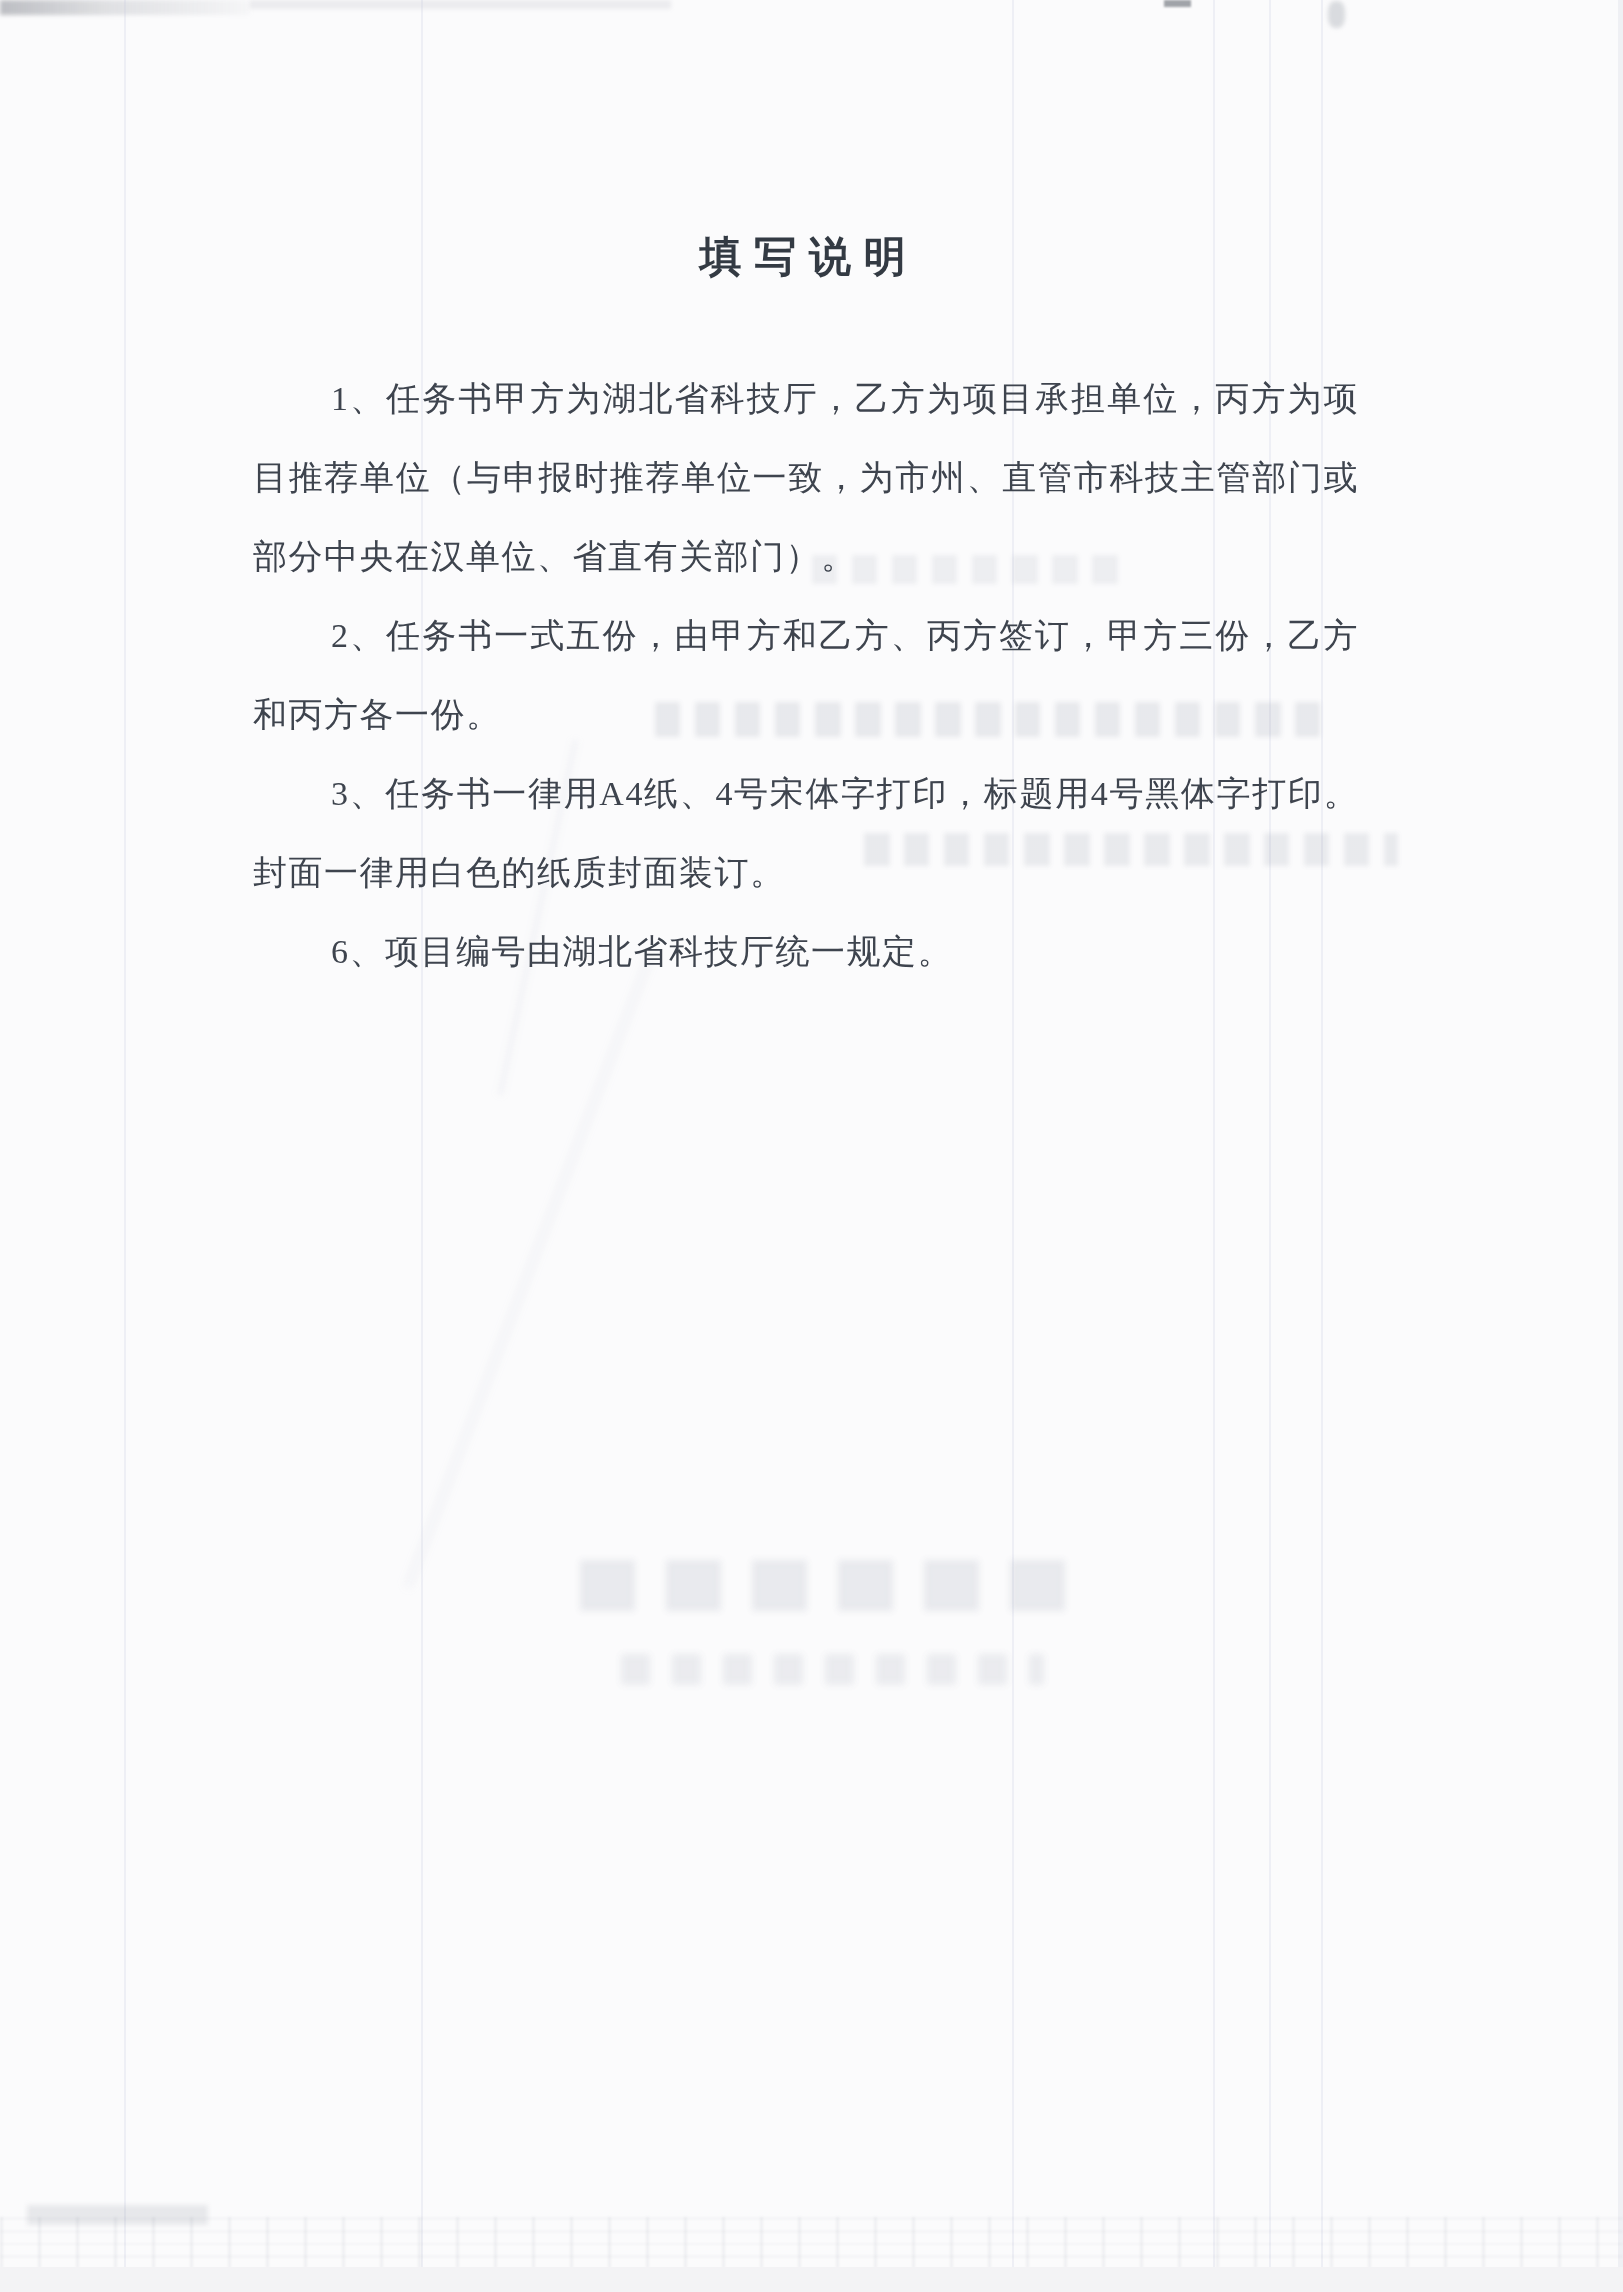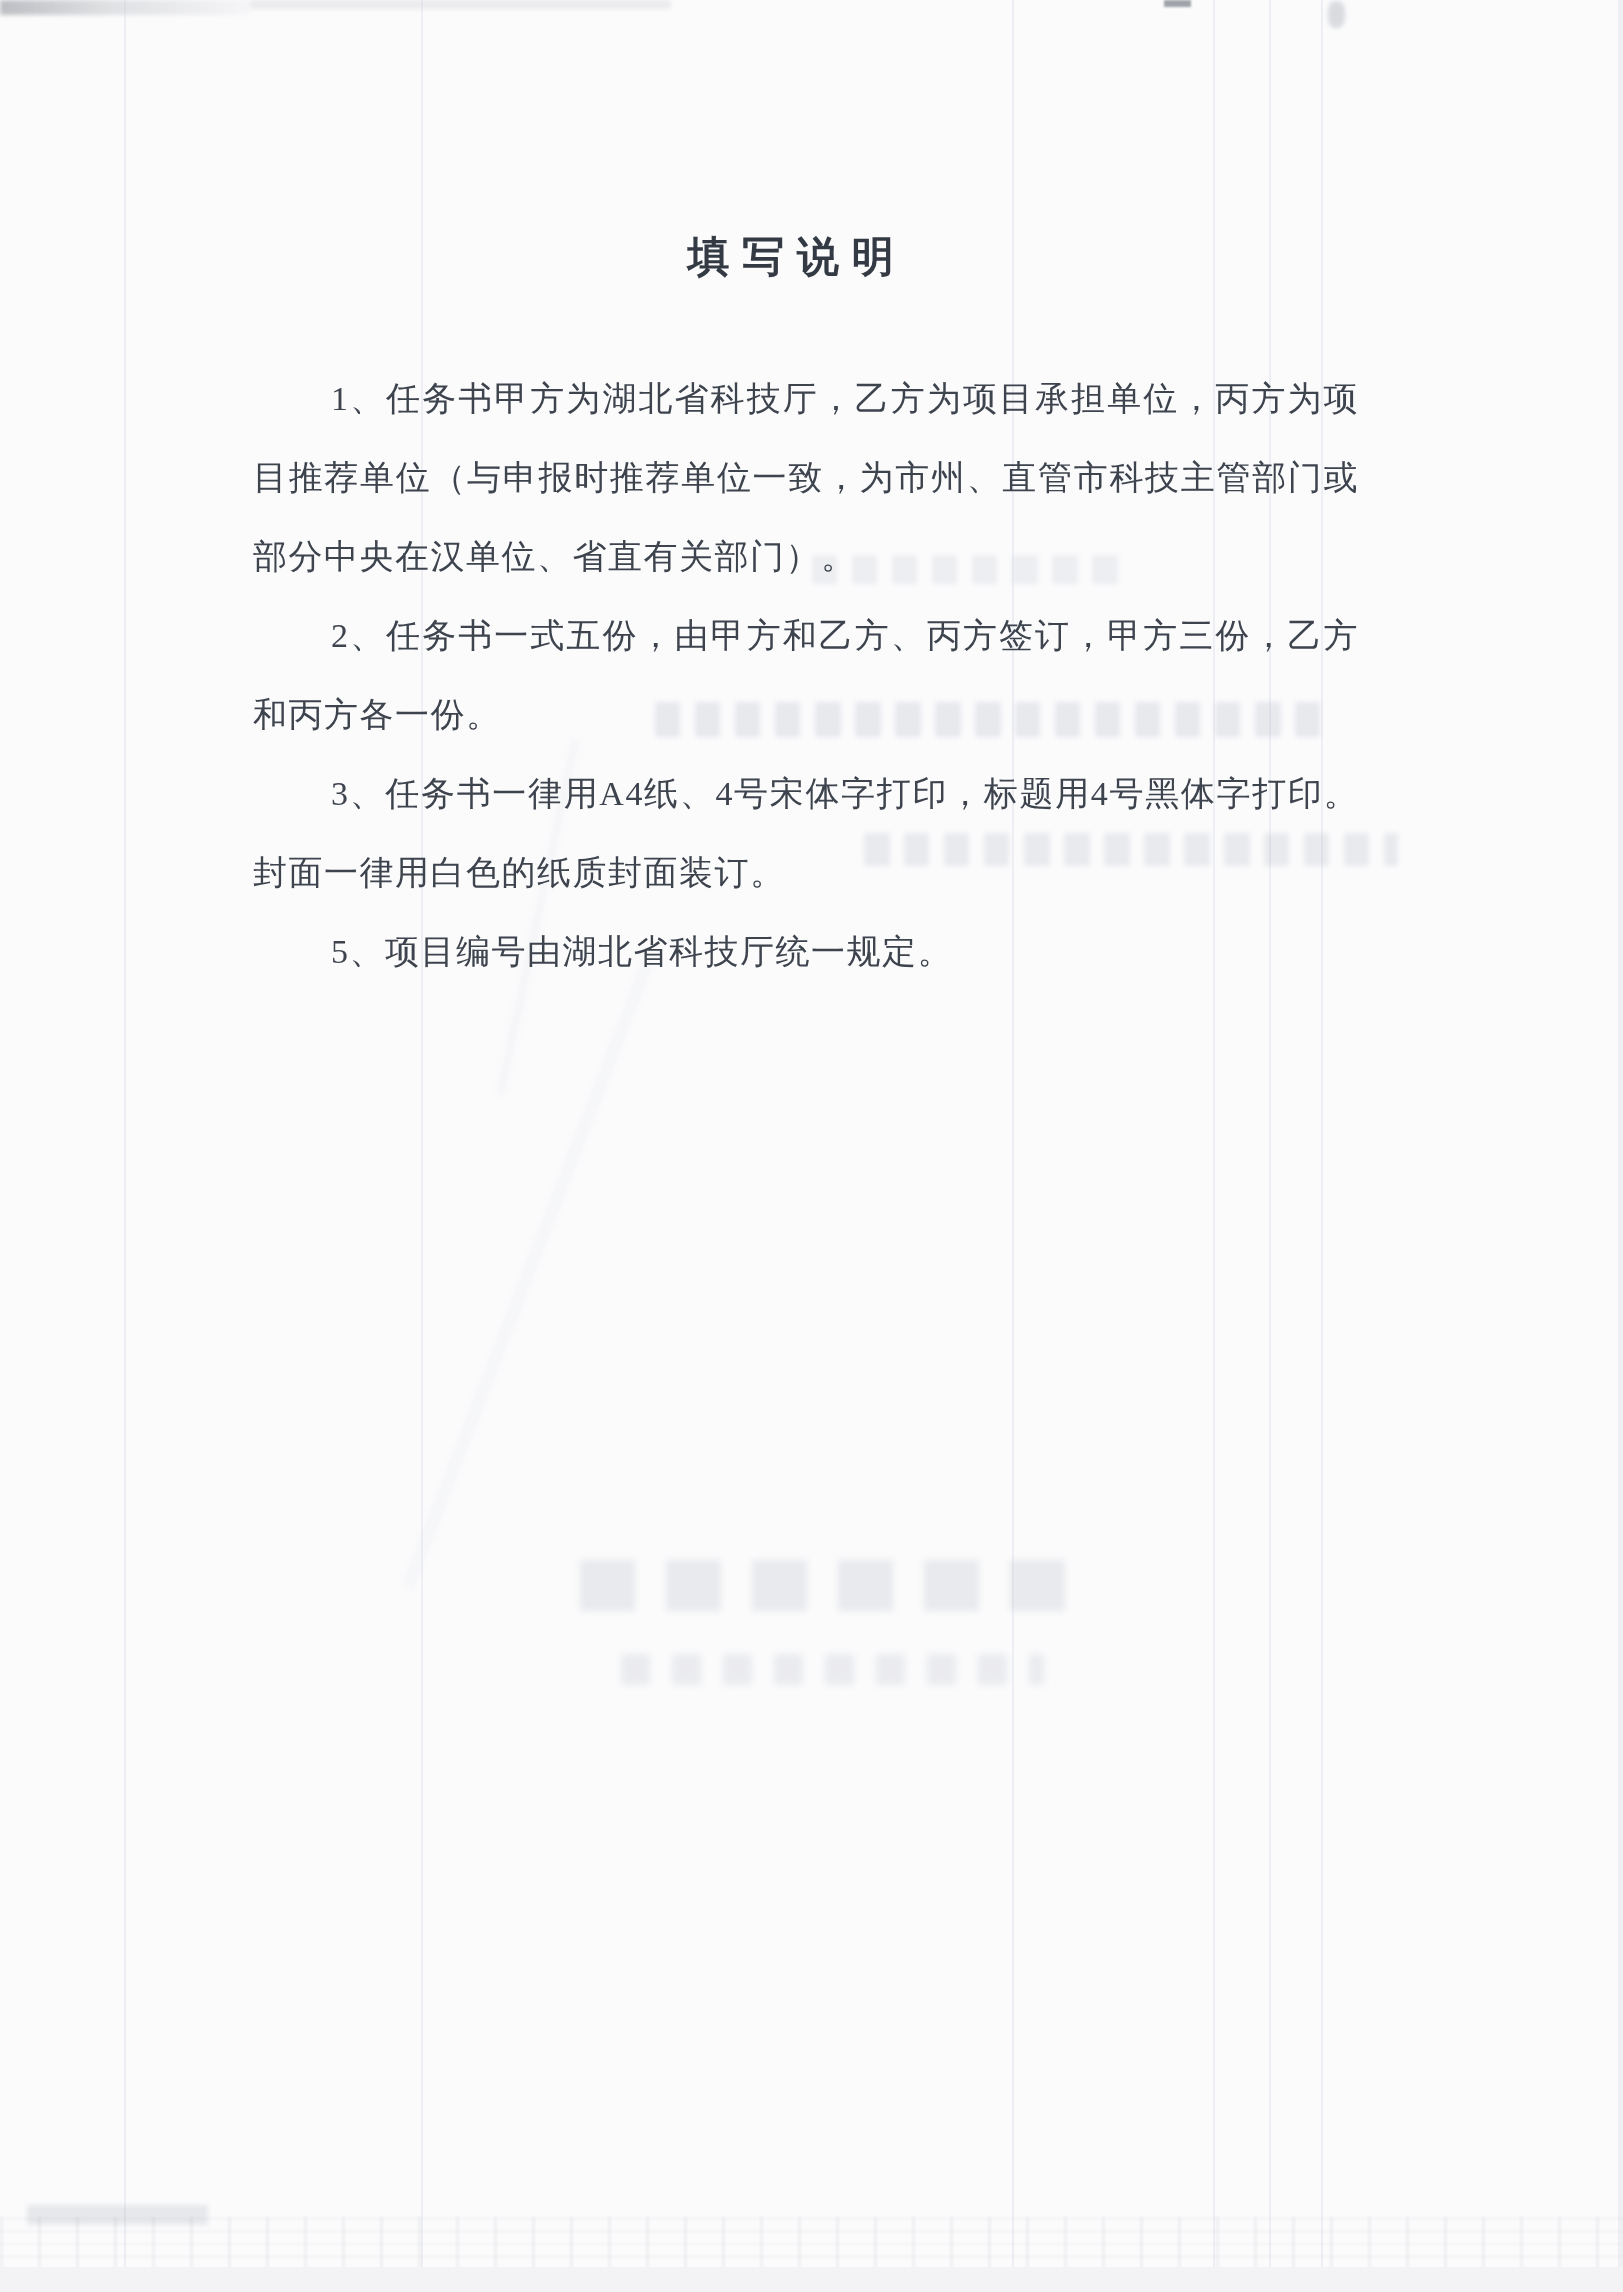--- a/index.html
+++ b/index.html
@@ -13,21 +13,21 @@
     height: 2293px;
     background: #fbfbfc;
     overflow: hidden;
     font-family: "Liberation Serif", "DejaVu Serif", serif;
   }
 
   
   .doc-title {
     position: absolute;
     top: 229px;
-    left: 243px;
+    left: 255px;
     width: 1108px;
     margin: 0;
     text-align: center;
     font-family: "DejaVu Sans", "Liberation Sans", sans-serif;
     font-weight: bold;
     font-size: 42px;
     letter-spacing: 12.7px;
     color: #333a43;
   }
   .doc-body {
@@ -158,17 +158,17 @@
   <div class="artifact bottom-speckle"></div>
   <div class="artifact bottom-band"></div>
   <div class="artifact bottom-smudge-left"></div>
 
   <h1 class="doc-title">填写说明</h1>
 
   <div class="doc-body">
     <p>1、任务书甲方为湖北省科技厅，乙方为项目承担单位，丙方为项目推荐单位（与申报时推荐单位一致，为市州、直管市科技主管部门或部分中央在汉单位、省直有关部门）。</p>
     <p>2、任务书一式五份，由甲方和乙方、丙方签订，甲方三份，乙方和丙方各一份。</p>
     <p>3、任务书一律用A4纸、4号宋体字打印，标题用4号黑体字打印。封面一律用白色的纸质封面装订。</p>
-    <p>5、项目编号由湖北省科技厅统一规定。</p>
+    <p>6、项目编号由湖北省科技厅统一规定。</p>
   </div>
 
 </div>
 
 
 </body></html>

